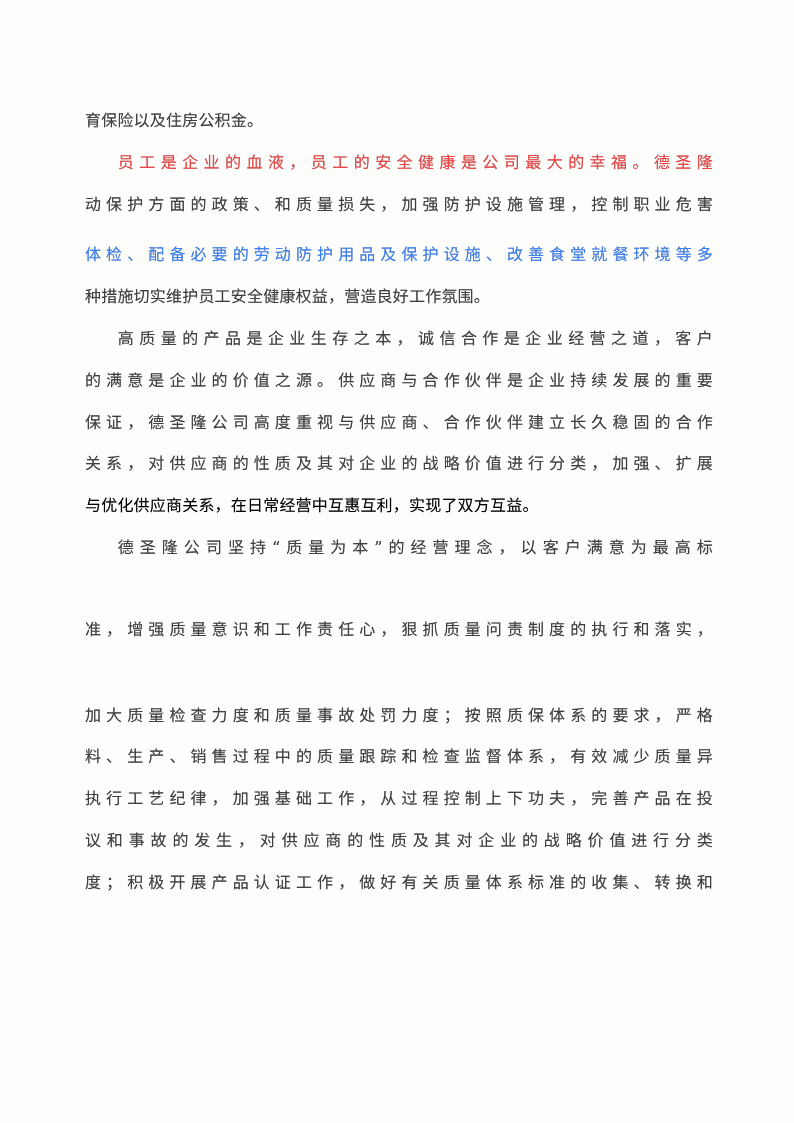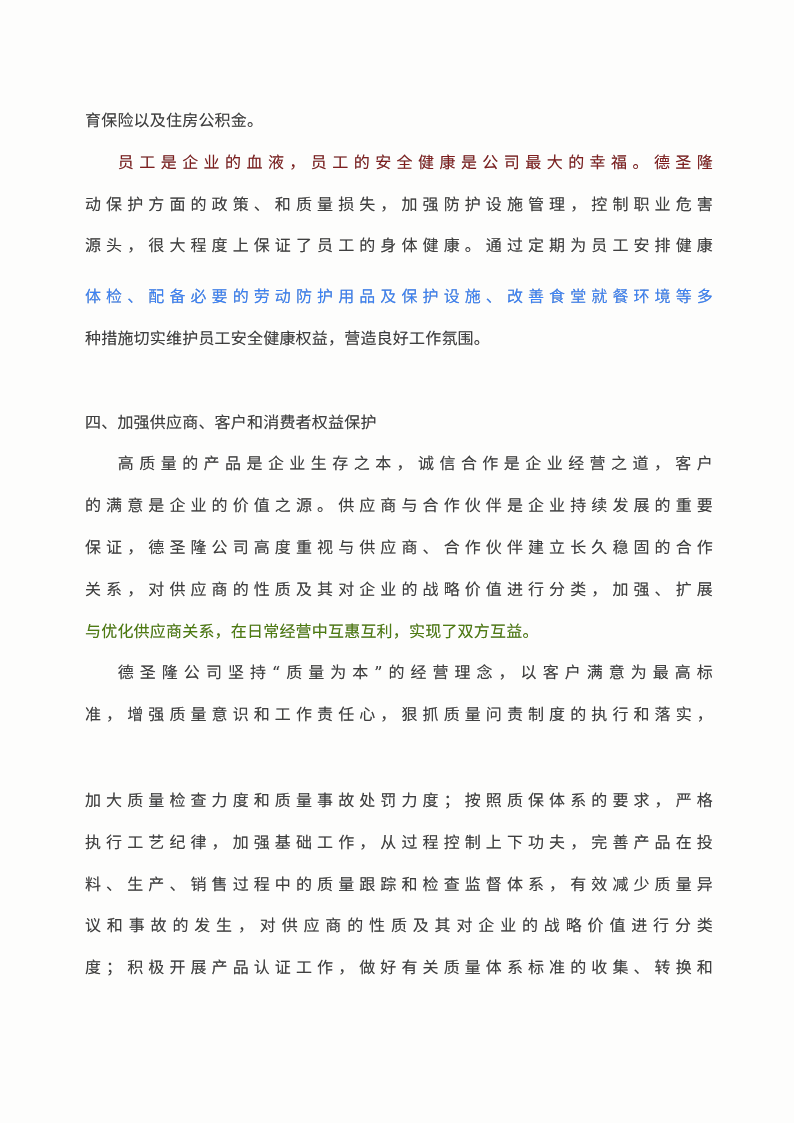--- a/index.html
+++ b/index.html
@@ -57,39 +57,35 @@
 </style>
 </head>
 <body>
 
 <div class="page" style="background: rgb(253, 253, 252);">
   <div class="content">
       <div class="paragraph">
         <div class="line" style="color: rgb(63, 63, 63);">育保险以及住房公积金。</div>
       </div>
       <div class="paragraph">
-        <div class="line fill indent" style="color: #7f1d1d;">员工是企业的血液，员工的安全健康是公司最大的幸福。德圣隆</div>
+        <div class="line fill indent" style="color: #ef4444;">员工是企业的血液，员工的安全健康是公司最大的幸福。德圣隆</div>
         <div class="line fill" style="color: rgb(63, 63, 63);">动保护方面的政策、和质量损失，加强防护设施管理，控制职业危害</div>
-        <div class="line fill" style="color: rgb(63, 63, 63);">源头，很大程度上保证了员工的身体健康。通过定期为员工安排健康</div>
         <div class="line fill" style="color: #3b82f6; margin-top: 9px;">体检、配备必要的劳动防护用品及保护设施、改善食堂就餐环境等多</div>
         <div class="line" style="color: rgb(63, 63, 63);">种措施切实维护员工安全健康权益，营造良好工作氛围。</div>
-      </div>
-      <div class="paragraph heading">
-        <div class="line" style="color: rgb(63, 63, 63);">四、加强供应商、客户和消费者权益保护</div>
       </div>
       <div class="paragraph">
         <div class="line fill indent" style="color: rgb(63, 63, 63);">高质量的产品是企业生存之本，诚信合作是企业经营之道，客户</div>
         <div class="line fill" style="color: rgb(63, 63, 63);">的满意是企业的价值之源。供应商与合作伙伴是企业持续发展的重要</div>
         <div class="line fill" style="color: rgb(63, 63, 63);">保证，德圣隆公司高度重视与供应商、合作伙伴建立长久稳固的合作</div>
         <div class="line fill" style="color: rgb(63, 63, 63);">关系，对供应商的性质及其对企业的战略价值进行分类，加强、扩展</div>
-        <div class="line" style="color: #4d7c0f;">与优化供应商关系，在日常经营中互惠互利，实现了双方互益。</div>
+        <div class="line" style="color: #000000;">与优化供应商关系，在日常经营中互惠互利，实现了双方互益。</div>
       </div>
       <div class="paragraph">
         <div class="line fill indent" style="color: rgb(63, 63, 63);">德圣隆公司坚持“质量为本”的经营理念，以客户满意为最高标</div>
-        <div class="line fill" style="color: rgb(63, 63, 63);">准，增强质量意识和工作责任心，狠抓质量问责制度的执行和落实，</div>
+        <div class="line fill" style="color: rgb(63, 63, 63); margin-top: 40px;">准，增强质量意识和工作责任心，狠抓质量问责制度的执行和落实，</div>
         <div class="line fill" style="color: rgb(63, 63, 63); margin-top: 44px;">加大质量检查力度和质量事故处罚力度；按照质保体系的要求，严格</div>
+        <div class="line fill" style="color: rgb(63, 63, 63);">料、生产、销售过程中的质量跟踪和检查监督体系，有效减少质量异</div>
         <div class="line fill" style="color: rgb(63, 63, 63);">执行工艺纪律，加强基础工作，从过程控制上下功夫，完善产品在投</div>
-        <div class="line fill" style="color: rgb(63, 63, 63);">料、生产、销售过程中的质量跟踪和检查监督体系，有效减少质量异</div>
         <div class="line fill" style="color: rgb(63, 63, 63);">议和事故的发生，对供应商的性质及其对企业的战略价值进行分类</div>
         <div class="line fill" style="color: rgb(63, 63, 63);">度；积极开展产品认证工作，做好有关质量体系标准的收集、转换和</div>
       </div>
     </div>
 </div>
 
 </body></html>

